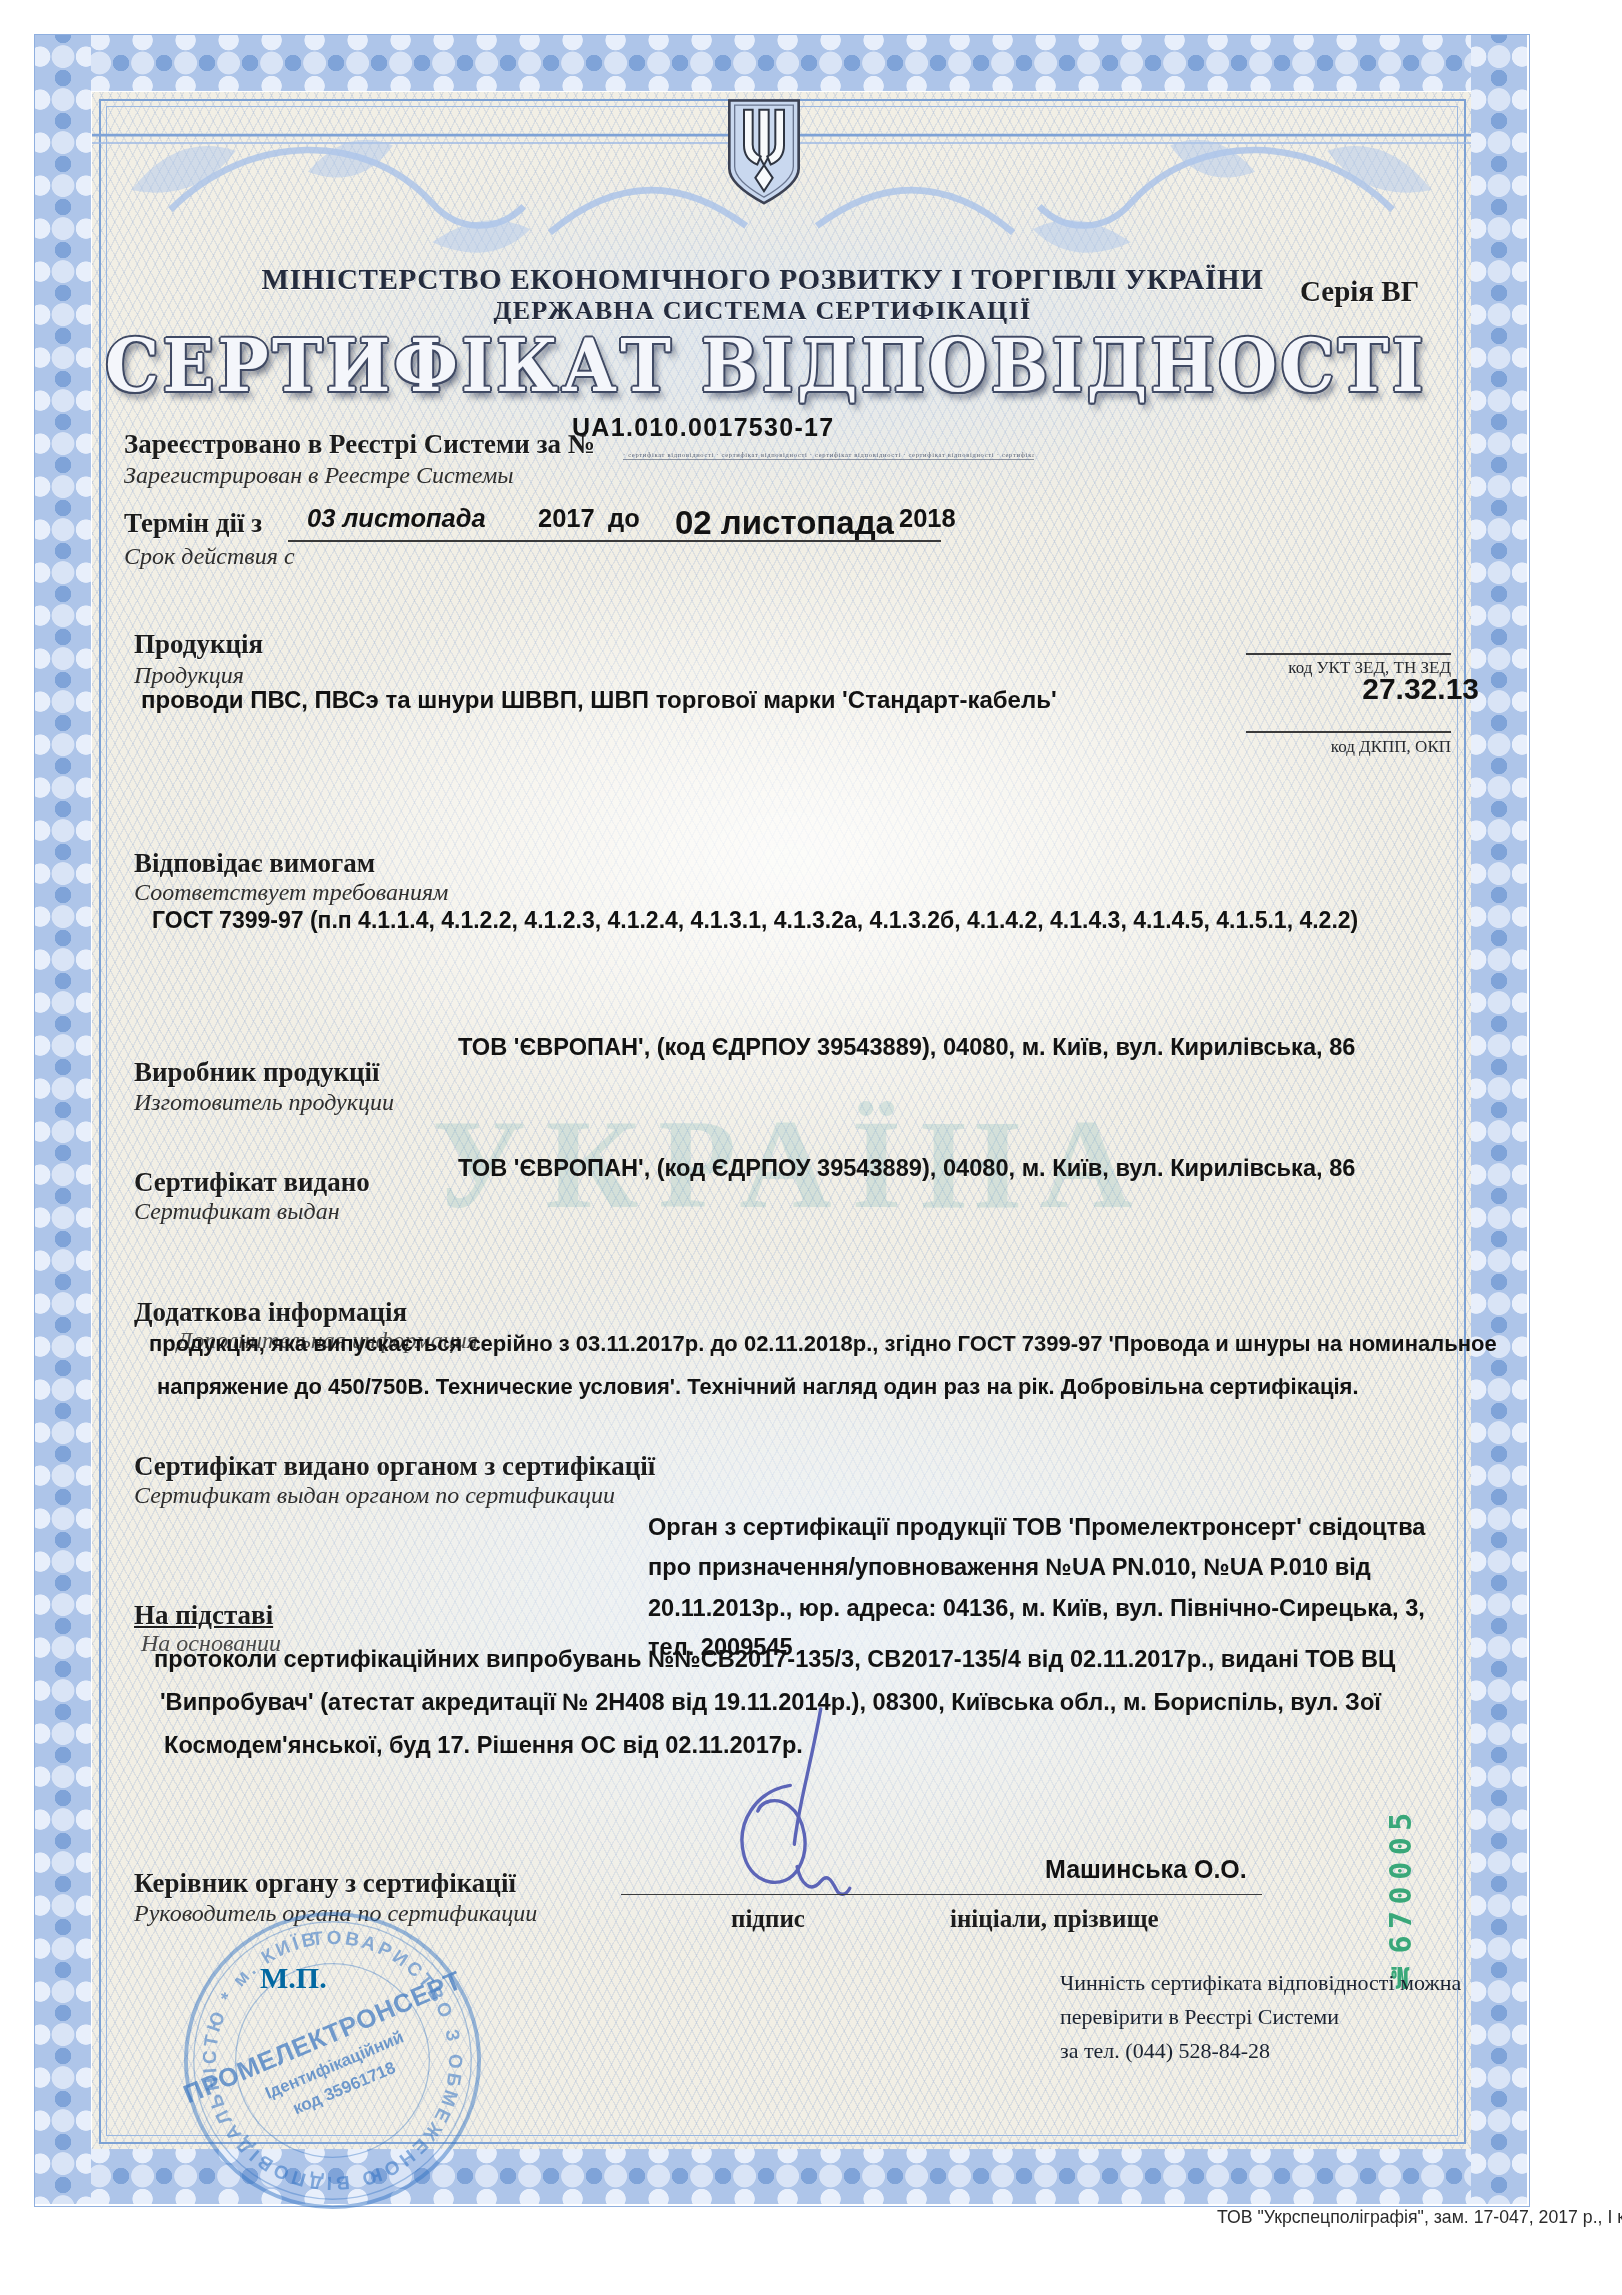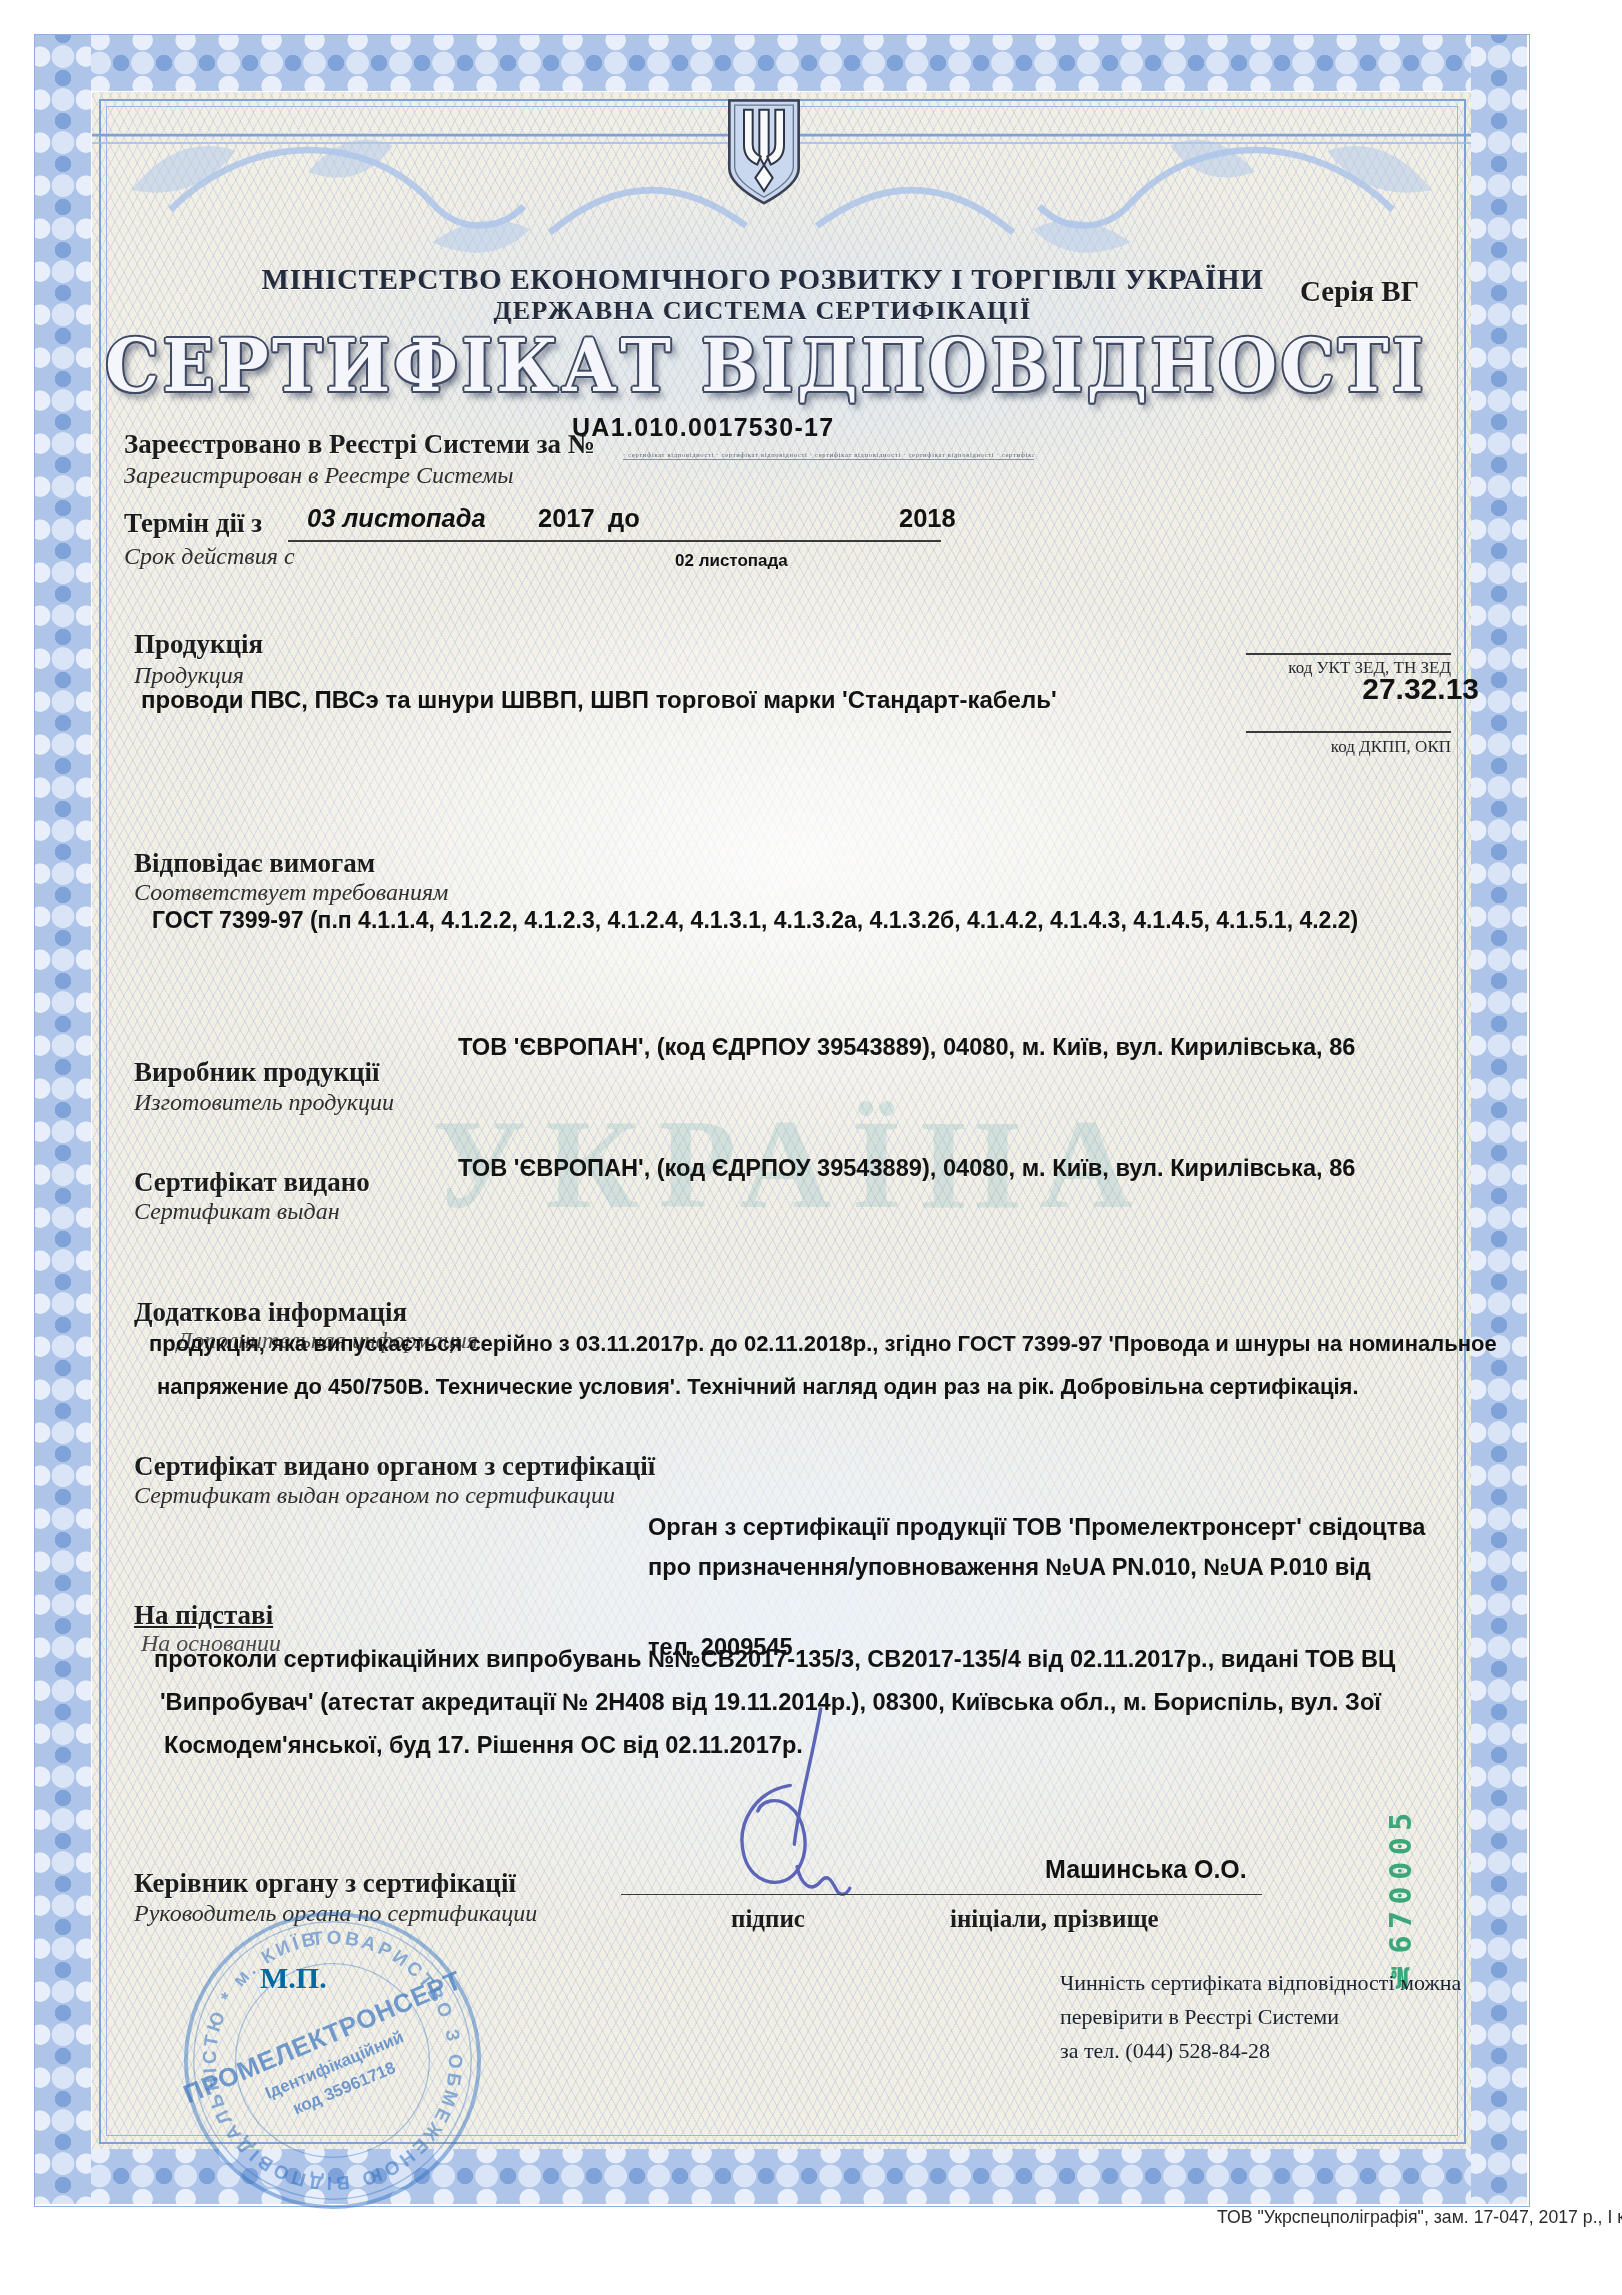--- a/index.html
+++ b/index.html
@@ -140,21 +140,21 @@
   <div class="lbl" style="left:124px;top:429px;">Зареєстровано в Реєстрі Системи за №</div>
   <div class="micro" style="left:623px;top:446px;width:411px;">
     <span>· сертифікат відповідності · сертифікат відповідності · сертифікат відповідності · сертифікат відповідності · сертифікат відповідності · сертифікат відповідності ·</span>
   </div>
   <div class="lblru" style="left:124px;top:462px;">Зарегистрирован в Реестре Системы</div>
 
   <div class="lbl" style="left:124px;top:508px;">Термін дії з</div>
   <div class="val" style="left:307px;top:504px;font-size:25.5px;font-style:italic;">03 листопада</div>
   <div class="val" style="left:538px;top:504px;font-size:25.5px;">2017</div>
   <div class="val" style="left:608px;top:504px;font-size:25.5px;">до</div>
-  <div class="val" style="left:675px;top:504px;font-size:17px;margin-top:47px;">02 листопада</div>
+  <div class="val" style="left:675px;top:504px;font-size:33px;">02 листопада</div>
   <div class="val" style="left:899px;top:504px;font-size:25.5px;">2018</div>
   <div class="thinline" style="left:288px;top:540px;width:653px;"></div>
   <div class="lblru" style="left:124px;top:543px;">Срок действия с</div>
 
   <div class="lbl" style="left:134px;top:629px;">Продукція</div>
   <div class="lblru" style="left:134px;top:662px;">Продукция</div>
   <div class="val" style="left:141px;top:686px;font-size:24px;">проводи ПВС, ПВСэ та шнури ШВВП, ШВП торгової марки 'Стандарт-кабель'</div>
   <div class="thinline" style="left:1246px;top:653px;width:205px;"></div>
   <div class="smallcode" style="left:1246px;top:658px;width:205px;">код УКТ ЗЕД, ТН ЗЕД</div>
   <div class="val" style="left:1246px;top:672px;width:233px;text-align:right;font-size:30px;">27.32.13</div>
@@ -177,20 +177,21 @@
 
   <div class="lbl" style="left:134px;top:1297px;">Додаткова інформація</div>
   <div class="lblru" style="left:141px;top:1327px;opacity:.85;margin-left:36px;">Дополнительная информация</div>
   <div class="val" style="left:149px;top:1331px;font-size:22px;">продукція, яка випускається серійно з 03.11.2017р. до 02.11.2018р., згідно ГОСТ 7399-97 'Провода и шнуры на номинальное</div>
   <div class="val" style="left:157px;top:1374px;font-size:22px;">напряжение до 450/750В. Технические условия'. Технічний нагляд один раз на рік. Добровільна сертифікація.</div>
 
   <div class="lbl" style="left:134px;top:1451px;">Сертифікат видано органом з сертифікації</div>
   <div class="lblru" style="left:134px;top:1482px;">Сертификат выдан органом по сертификации</div>
   <div class="val" style="left:648px;top:1514px;">Орган з сертифікації продукції ТОВ 'Промелектронсерт' свідоцтва</div>
   <div class="val" style="left:648px;top:1554px;">про призначення/уповноваження №UA PN.010, №UA P.010 від</div>
+  <div class="val" style="left:648px;top:1595px;">20.11.2013р., юр. адреса: 04136, м. Київ, вул. Північно-Сирецька, 3,</div>
   <div class="val" style="left:648px;top:1634px;">тел. 2009545</div>
 
   <div class="lbl" style="left:134px;top:1600px;text-decoration:underline;">На підставі</div>
   <div class="lblru" style="left:141px;top:1630px;opacity:.85;">На основании</div>
   <div class="val" style="left:154px;top:1646px;">протоколи сертифікаційних випробувань №№СВ2017-135/3, СВ2017-135/4 від 02.11.2017р., видані ТОВ ВЦ</div>
   <div class="val" style="left:160px;top:1689px;">'Випробувач' (атестат акредитації № 2Н408 від 19.11.2014р.), 08300, Київська обл., м. Бориспіль, вул. Зої</div>
   <div class="val" style="left:164px;top:1732px;">Космодем'янської, буд 17. Рішення ОС від 02.11.2017р.</div>
 
   <div class="serial">№670005</div>
 

